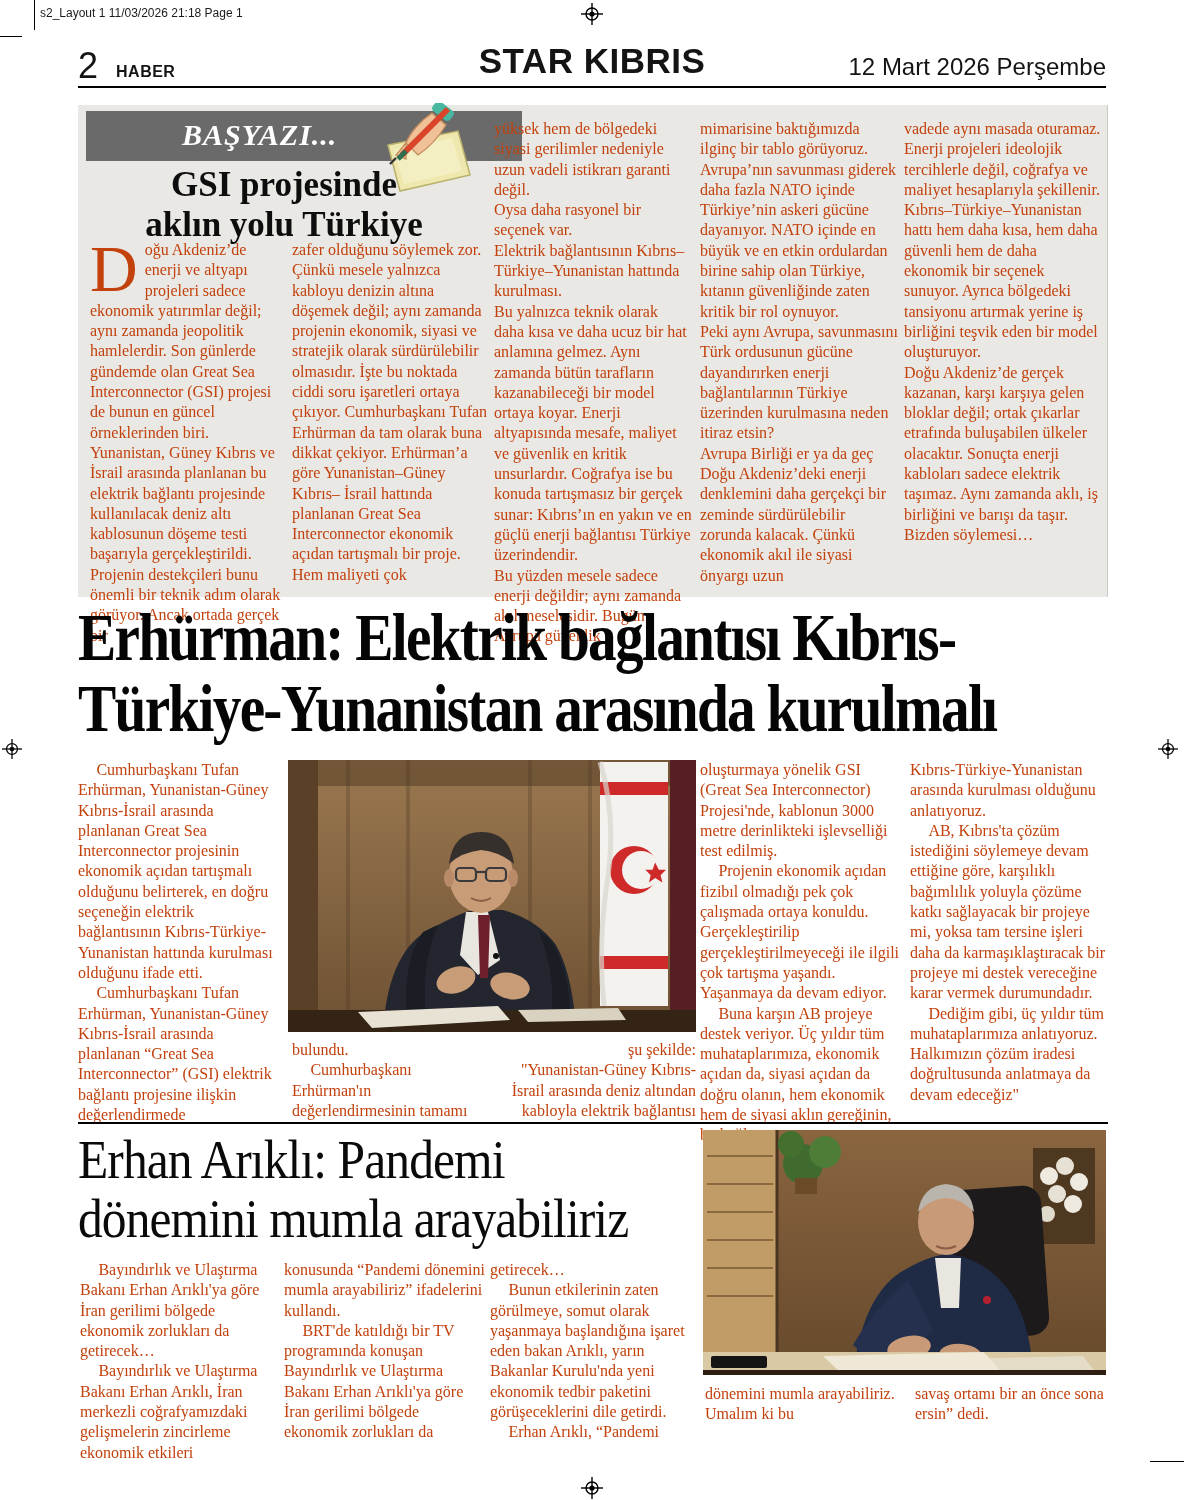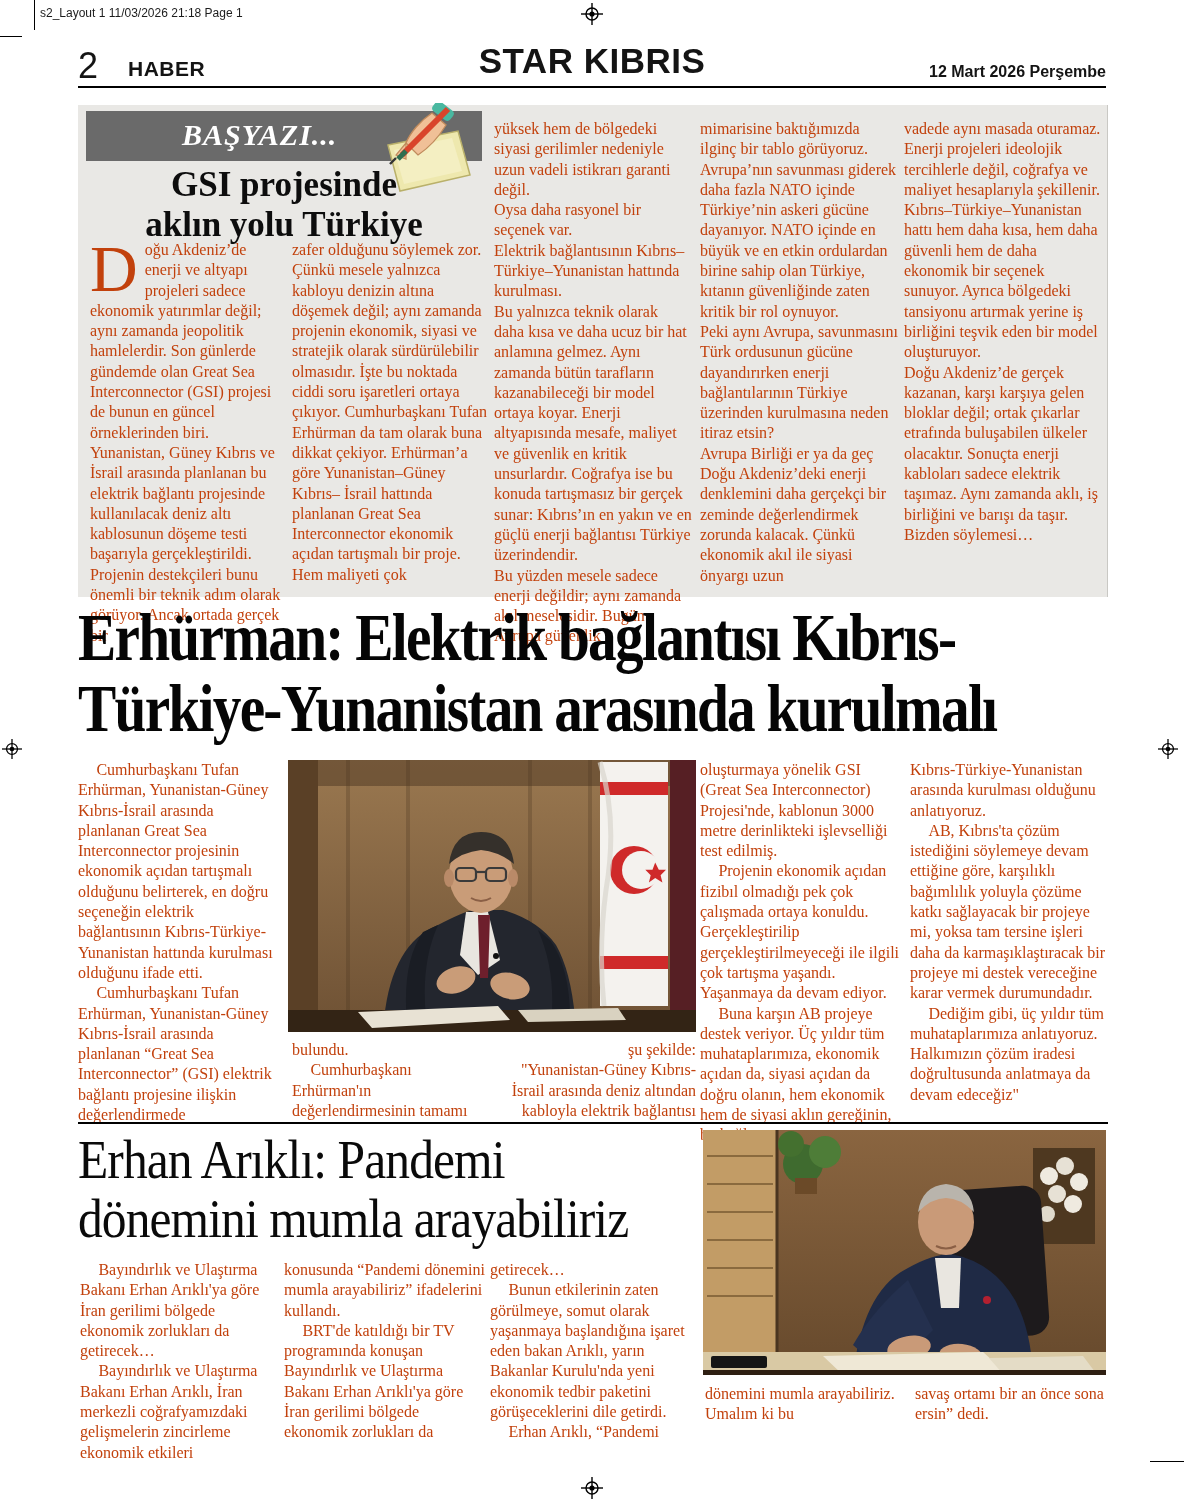--- a/index.html
+++ b/index.html
@@ -10,27 +10,27 @@
   
   .fileinfo{font-family:"Liberation Sans",sans-serif;font-size:12px;color:#1c1c1c;}
   .cropline{background:#000;}
   .regmark svg{display:block;}
 
   
   .masthead{left:78px;top:40px;width:1028px;height:48px;border-bottom:2px solid #000;
             display:flex;align-items:flex-end;padding-bottom:5px;box-sizing:border-box;
             font-family:"Liberation Sans",sans-serif;}
   .pageno{font-size:36px;line-height:30px;font-weight:400;}
-  .section{font-size:21px;font-weight:700;letter-spacing:.5px;margin-left:30px;}
+  .section{font-size:16px;font-weight:700;letter-spacing:.5px;margin-left:18px;}
   .paper-title{position:absolute;left:0;right:0;text-align:center;font-size:35px;font-weight:700;letter-spacing:.5px;}
-  .dateline{margin-left:auto;font-size:16px;font-weight:700;text-align:center;}
+  .dateline{margin-left:auto;font-size:24px;font-weight:400;text-align:center;}
 
   
   .edbox{left:78px;top:105px;width:1030px;height:492px;background:#e9e8e5;border-right:1px solid #c9c8c4;box-sizing:border-box;}
-  .edbanner{left:8px;top:6px;width:396px;height:50px;background:#6a6a6a;}
+  .edbanner{left:8px;top:6px;width:396px;height:50px;background:#6a6a6a;padding-left:40px;}
   .kicker{color:#fff;font-style:italic;font-weight:700;font-size:30px;letter-spacing:1px;
           position:absolute;left:96px;top:7px;}
   .handart{position:absolute;left:250px;top:-8px;}
   .edtitle{left:8px;top:60px;width:396px;text-align:center;font-weight:700;
            font-size:35px;line-height:40px;color:#0d0d0d;}
 
   .bodycol{font-size:16px;line-height:20.3px;color:#c2410c;}
   .bodycol p{margin:0;}
   .bodycol p.ind{text-indent:1.15em;}
   .dropcap{float:left;font-size:66px;line-height:50px;padding:4px 7px 0 0;}
@@ -129,21 +129,21 @@
   <div class="abs bodycol" style="left:416px;top:14px;width:198px;">
       <p>yüksek hem de bölgedeki siyasi gerilimler nedeniyle uzun vadeli istikrarı garanti değil.</p>
       <p>Oysa daha rasyonel bir seçenek var.</p>
       <p>Elektrik bağlantısının Kıbrıs–Türkiye–Yunanistan hattında kurulması.</p>
       <p>Bu yalnızca teknik olarak daha kısa ve daha ucuz bir hat anlamına gelmez. Aynı zamanda bütün tarafların kazanabileceği bir model ortaya koyar. Enerji altyapısında mesafe, maliyet ve güvenlik en kritik unsurlardır. Coğrafya ise bu konuda tartışmasız bir gerçek sunar: Kıbrıs’ın en yakın ve en güçlü enerji bağlantısı Türkiye üzerindendir.</p>
       <p>Bu yüzden mesele sadece enerji değildir; aynı zamanda akıl meselesidir. Bugün Avrupa güvenlik</p>
     </div>
   <div class="abs bodycol" style="left:622px;top:14px;width:198px;">
       <p>mimarisine baktığımızda ilginç bir tablo görüyoruz. Avrupa’nın savunması giderek daha fazla NATO içinde Türkiye’nin askeri gücüne dayanıyor. NATO içinde en büyük ve en etkin ordulardan birine sahip olan Türkiye, kıtanın güvenliğinde zaten kritik bir rol oynuyor.</p>
       <p>Peki aynı Avrupa, savunmasını Türk ordusunun gücüne dayandırırken enerji bağlantılarının Türkiye üzerinden kurulmasına neden itiraz etsin?</p>
-      <p>Avrupa Birliği er ya da geç Doğu Akdeniz’deki enerji denklemini daha gerçekçi bir zeminde değerlendirmek zorunda kalacak. Çünkü ekonomik akıl ile siyasi önyargı uzun</p>
+      <p>Avrupa Birliği er ya da geç Doğu Akdeniz’deki enerji denklemini daha gerçekçi bir zeminde sürdürülebilir zorunda kalacak. Çünkü ekonomik akıl ile siyasi önyargı uzun</p>
     </div>
   <div class="abs bodycol" style="left:826px;top:14px;width:198px;">
       <p>vadede aynı masada oturamaz.</p>
       <p>Enerji projeleri ideolojik tercihlerle değil, coğrafya ve maliyet hesaplarıyla şekillenir.</p>
       <p>Kıbrıs–Türkiye–Yunanistan hattı hem daha kısa, hem daha güvenli hem de daha ekonomik bir seçenek sunuyor. Ayrıca bölgedeki tansiyonu artırmak yerine iş birliğini teşvik eden bir model oluşturuyor.</p>
       <p>Doğu Akdeniz’de gerçek kazanan, karşı karşıya gelen bloklar değil; ortak çıkarlar etrafında buluşabilen ülkeler olacaktır. Sonuçta enerji kabloları sadece elektrik taşımaz. Aynı zamanda aklı, iş birliğini ve barışı da taşır. Bizden söylemesi…</p>
     </div>
 </div>
 
 <div class="abs h1wrap">

